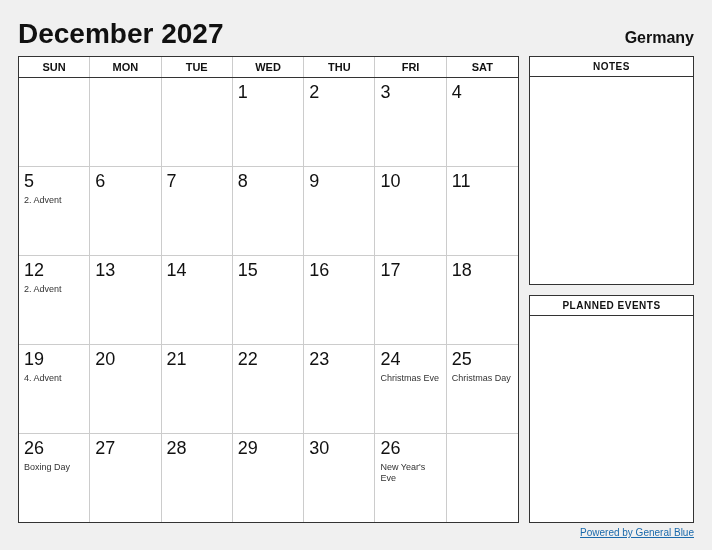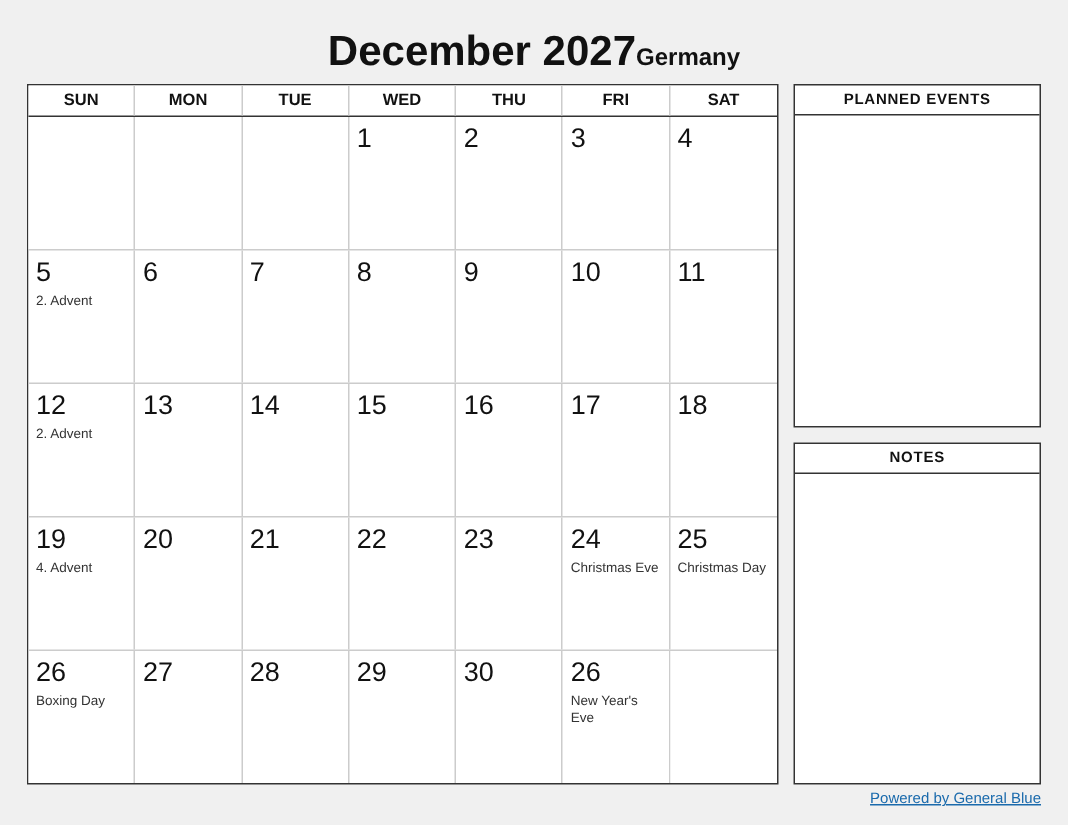--- a/index.html
+++ b/index.html
@@ -16,21 +16,21 @@
     .page {
       background: #f0f0f0;
       width: 712px;
       height: 550px;
       padding: 18px 18px 12px 18px;
       display: flex;
       flex-direction: column;
     }
     .header {
       display: flex;
-      justify-content: center;
+      justify-content: space-between;
       align-items: baseline;
       margin-bottom: 6px;
     }
     .month-title {
       font-size: 28px;
       font-weight: bold;
       color: #111;
     }
     .country-title {
       font-size: 16px;
@@ -267,27 +267,27 @@
             <div class="cal-cell">
               <div class="day-num">26</div>
               <div class="day-event">New Year's Eve</div>
             </div>
             <div class="cal-cell empty"></div>
           </div>
         </div>
     </div>
 
     <div class="sidebar">
+      <div class="sidebar-box notes-box">
+        <div class="sidebar-box-title">NOTES</div>
+        <div class="sidebar-box-content"></div>
+      </div>
       <div class="sidebar-box planned-events-box">
         <div class="sidebar-box-title">PLANNED EVENTS</div>
         <div class="sidebar-box-content"></div>
       </div>
-      <div class="sidebar-box notes-box">
-        <div class="sidebar-box-title">NOTES</div>
-        <div class="sidebar-box-content"></div>
-      </div>
     </div>
   </div>
 
   <div class="footer">
     <a href="#">Powered by General Blue</a>
   </div>
 </div>
 
 </body></html>

